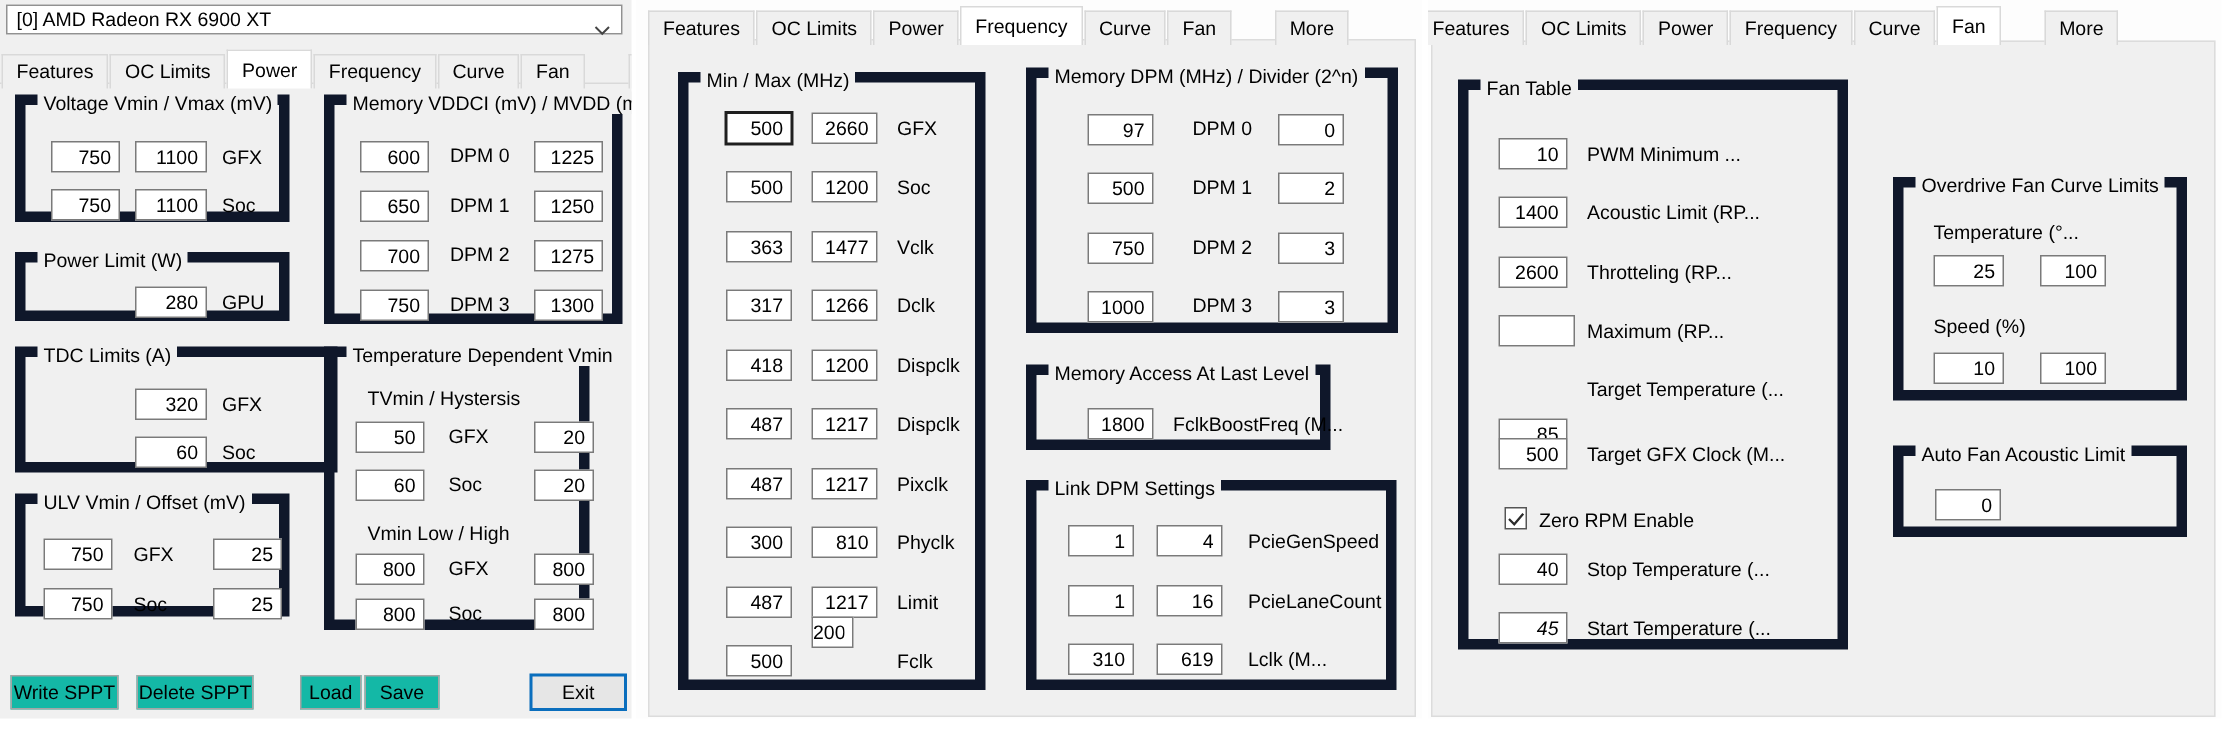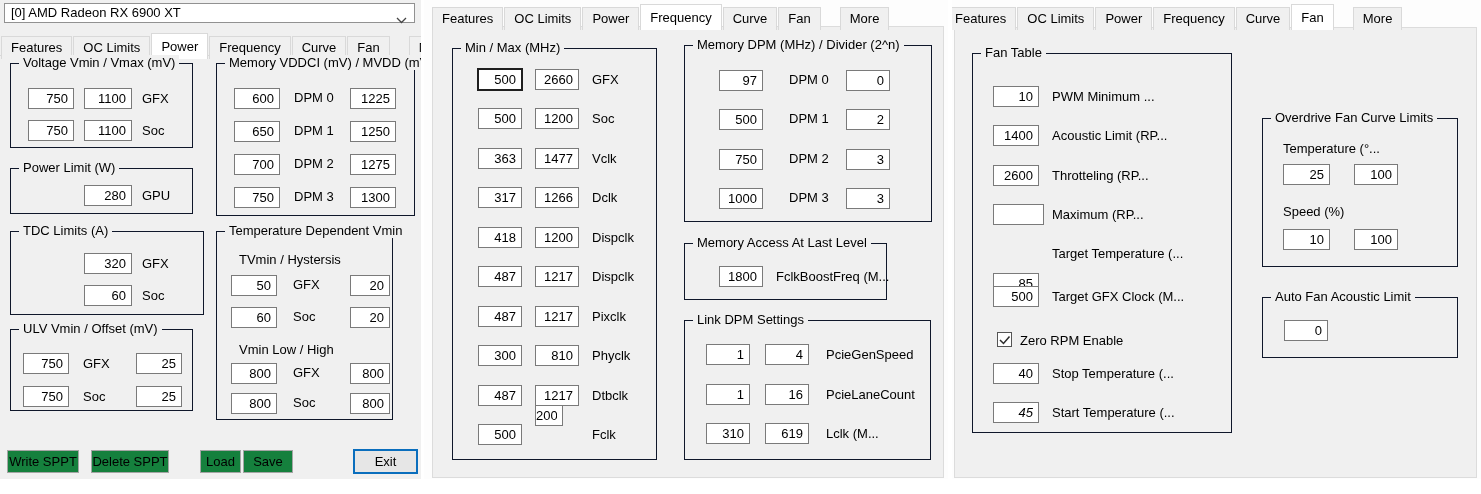--- a/index.html
+++ b/index.html
@@ -13,35 +13,35 @@
   
   .select { position:absolute; left:4px; top:3px; width:411px; height:20px; background:#fff;
     border:1px solid #919191; padding-left:6px; line-height:18px; cursor:default; }
   .select .chev { position:absolute; right:7px; top:7px; }
 
   
   .tabstrip { position:absolute; display:flex; align-items:flex-end; z-index:2; }
   .tab { background:#f0f0f0; border:1px solid #d9d9d9; border-bottom:none; padding:3px 9px 4px 9px;
     white-space:nowrap; margin-right:1px; }
   .tab.active { background:#fff; padding-top:5px; padding-bottom:5px; position:relative; z-index:3; }
-  .tab.gap { margin-left:18px; }
+  .tab.gap { margin-left:28px; }
 
   .pageline { position:absolute; left:0; width:420px; border-top:1px solid #d9d9d9; }
   .page { position:absolute; background:#f0f0f0; border:1px solid #dcdcdc; z-index:1; }
 
   
-  .grp { position:absolute; border:1px solid #0f172a; z-index:2; }
+  .grp { position:absolute; border:7px solid #0f172a; z-index:2; }
   .grp-title { position:absolute; top:-9px; left:8px; background:#f0f0f0; padding:0 4px; white-space:nowrap; }
 
   .num { position:absolute; height:21px; border:1px solid #7a7a7a; background:#fff; text-align:right;
     padding-right:5px; font-family:inherit; font-size:13px; color:#000; }
   .num.focus { border:2px solid #1f1f1f; height:23px; margin-top:-1px; }
   .lbl { position:absolute; white-space:nowrap; }
 
-  .btn { position:absolute; height:23px; background:#15803d; border:1px solid #a5a5a5;
+  .btn { position:absolute; height:23px; background:#14b8a6; border:1px solid #a5a5a5;
     font-family:inherit; font-size:13px; color:#000; }
   .btn.default { border:2px solid #0a6ebd; height:25px; background:#e6e6e6; }
 
   .cb { position:absolute; width:15px; height:15px; background:#fff; border:1px solid #555; }
   .cb svg { position:absolute; left:1px; top:2px; }
 </style>
 </head>
 <body>
 
 <div class="win" id="win-left">
@@ -74,21 +74,21 @@
     <input class="num" style="left: 73px; top: 56px; width: 48px;" value="1100">
     <span class="lbl" style="left:131px; top:59px;">Soc</span>
   </div>
 
   <div class="grp" style="left:10px; top:168px; width:183px; height:46px;">
     <span class="grp-title">Power Limit (W)</span>
     <input class="num" style="left: 73px; top: 16px; width: 48px;" value="280">
     <span class="lbl" style="left:131px; top:19px;">GPU</span>
   </div>
 
-  <div class="grp" style="left:10px; top:231px; width:194px; height:84px;">
+  <div class="grp" style="left:10px; top:231px; width:215px; height:84px;">
     <span class="grp-title">TDC Limits (A)</span>
     <input class="num" style="left: 73px; top: 21px; width: 48px;" value="320">
     <span class="lbl" style="left:131px; top:24px;">GFX</span>
     <input class="num" style="left: 73px; top: 53px; width: 48px;" value="60">
     <span class="lbl" style="left:131px; top:56px;">Soc</span>
   </div>
 
   <div class="grp" style="left:10px; top:329px; width:183px; height:82px;">
     <span class="grp-title">ULV Vmin / Offset (mV)</span>
     <input class="num" style="left: 12px; top: 23px; width: 46px;" value="750">
@@ -173,21 +173,21 @@
     <input class="num" style="left: 82px; top: 217px; width: 44px;" value="1217">
     <span class="lbl" style="left:139px; top:220px;">Dispclk</span>
     <input class="num" style="left: 25px; top: 257px; width: 44px;" value="487">
     <input class="num" style="left: 82px; top: 257px; width: 44px;" value="1217">
     <span class="lbl" style="left:139px; top:260px;">Pixclk</span>
     <input class="num" style="left: 25px; top: 296px; width: 44px;" value="300">
     <input class="num" style="left: 82px; top: 296px; width: 44px;" value="810">
     <span class="lbl" style="left:139px; top:299px;">Phyclk</span>
     <input class="num" style="left: 25px; top: 336px; width: 44px;" value="487">
     <input class="num" style="left: 82px; top: 336px; width: 44px;" value="1217">
-    <span class="lbl" style="left:139px; top:339px;">Dtbclk</span>
+    <span class="lbl" style="left:139px; top:339px;">Limit</span>
     <input class="num" style="left: 25px; top: 375px; width: 44px;" value="500">
     <input class="num" style="left: 82px; top: 356px; width: 28px; text-align: right;" value="2000">
     <span class="lbl" style="left:139px; top:378px;text-align:center;">Fclk</span>
   </div>
 
   <div class="grp" style="left:260px; top:45px; width:248px; height:177px;">
     <span class="grp-title">Memory DPM (MHz) / Divider (2^n)</span>
     <input class="num" style="left: 34px; top: 24px; width: 44px;" value="97">
     <span class="lbl" style="left:104px; top:26px;">DPM 0</span>
     <input class="num" style="left: 161px; top: 24px; width: 44px;" value="0">

